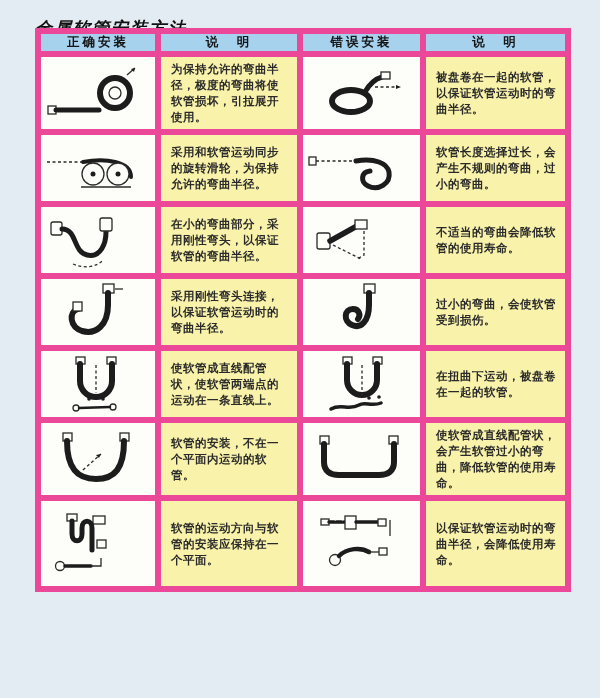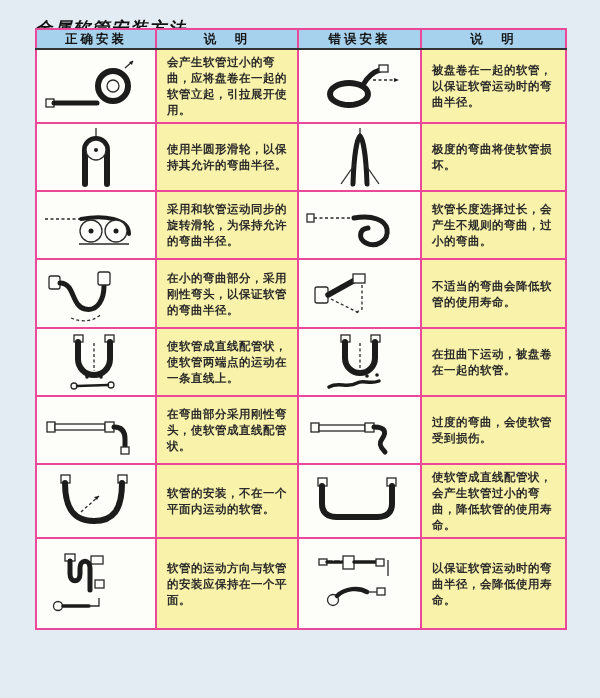--- a/index.html
+++ b/index.html
@@ -17,21 +17,21 @@
     font-size: 17px; letter-spacing: 2px; color: #111;
   }
   table.install-table {
     position: absolute; left: 35px; top: 28px;
     width: 530px; border-collapse: collapse;
     table-layout: fixed;
     border: 2px solid #333;
     background: #fdfdfa;
   }
   .install-table th, .install-table td {
-    border: 2px solid #ec4899;
+    border: 6px solid #ec4899;
   }
   .install-table th {
     background: #a6d2ee;
     height: 20px;
     font-size: 12.5px; font-weight: bold; color: #151515;
     letter-spacing: 3px; text-align: center;
     border-bottom: 2px solid #333;
   }
   td.img-cell {
     background: #fdfdfa;
@@ -84,60 +84,36 @@
           <svg class="ill" width="110" height="64" viewBox="0 0 110 64">
             <rect class="fit" x="5" y="45" width="8" height="8"></rect>
             <path class="hose" d="M13 49 H56" stroke-width="5"></path>
             <circle class="hose" cx="72" cy="32" r="15" stroke-width="6"></circle>
             <circle class="thin" cx="72" cy="32" r="6"></circle>
             <path class="thin" d="M84 14 l8 -7"></path>
               <path class="dot" d="M92 7 l-4 1 3 3 z"></path>
           </svg>
         </td>
         <td class="desc-cell">
-          <p>会产生软管过小的弯曲，应将盘卷在一起的软管立起，引拉展开使用。</p>
+          <p>为保持允许的弯曲半径，极度的弯曲将使软管损坏，引拉展开使用。</p>
         </td>
         <td class="img-cell">
           <svg class="ill" width="110" height="64" viewBox="0 0 110 64">
             <ellipse class="hose" cx="44" cy="40" rx="19" ry="11" stroke-width="6"></ellipse>
             <path class="hose" d="M58 31 C63 22 68 18 75 16" stroke-width="5"></path>
             <rect class="fit" x="74" y="11" width="9" height="7"></rect>
             <path class="dash" d="M68 26 h22"></path>
               <path class="dot" d="M94 26 l-5 -2 0 4 z"></path>
           </svg>
         </td>
         <td class="desc-cell">
           <p>被盘卷在一起的软管，以保证软管运动时的弯曲半径。</p>
         </td>
       </tr>
 
-      <tr style="height:68px">
-        <td class="img-cell">
-          <svg class="ill" width="110" height="62" viewBox="0 0 110 62">
-            <line class="thin" x1="55" y1="2" x2="55" y2="13"></line>
-            <path class="hose" d="M44 58 V24 A11 11 0 0 1 66 24 V58" stroke-width="6"></path>
-            <circle class="fit" cx="55" cy="24" r="10"></circle>
-            <circle class="dot" cx="55" cy="24" r="2"></circle>
-          </svg>
-        </td>
-        <td class="desc-cell">
-          <p>使用半圆形滑轮，以保持其允许的弯曲半径。</p>
-        </td>
-        <td class="img-cell">
-          <svg class="ill" width="110" height="62" viewBox="0 0 110 62">
-            <line class="thin" x1="55" y1="2" x2="55" y2="9"></line>
-            <path class="hose" d="M48 58 C49 28 52 13 55 10 C58 13 61 28 62 58" stroke-width="5"></path>
-            <path class="thin" d="M50 38 L36 58"></path>
-              <path class="thin" d="M60 38 L74 58"></path>
-          </svg>
-        </td>
-        <td class="desc-cell">
-          <p>极度的弯曲将使软管损坏。</p>
-        </td>
-      </tr>
 
       <tr style="height:68px">
         <td class="img-cell">
           <svg class="ill" width="110" height="62" viewBox="0 0 110 62">
             <path class="dash" d="M4 25 h36" stroke-width="4"></path>
             <path class="hose" d="M40 25 C62 21 88 24 88 40" stroke-width="4"></path>
             <circle class="fit" cx="50" cy="37" r="11"></circle>
             <circle class="fit" cx="75" cy="37" r="11"></circle>
             <circle class="dot" cx="50" cy="37" r="2.5"></circle>
               <circle class="dot" cx="75" cy="37" r="2.5"></circle>
@@ -178,20 +154,42 @@
             <rect class="fit" x="48" y="11" width="12" height="9"></rect>
             <path class="dash" d="M26 36 L54 50"></path>
             <path class="dash" d="M57 22 L57 46 L50 50"></path>
           </svg>
         </td>
         <td class="desc-cell">
           <p>不适当的弯曲会降低软管的使用寿命。</p>
         </td>
       </tr>
 
+      <tr style="height:68px">
+        <td class="img-cell">
+          <svg class="ill" width="110" height="62" viewBox="0 0 110 62">
+            <rect class="fit" x="60" y="3" width="11" height="9"></rect>
+            <path class="hose" d="M65 12 V24 C65 44 53 54 39 50 C27 46 25 31 35 28" stroke-width="6"></path>
+            <rect class="fit" x="30" y="21" width="9" height="9"></rect>
+            <path class="thin" d="M72 8 h8"></path>
+          </svg>
+        </td>
+        <td class="desc-cell">
+          <p>采用刚性弯头连接，以保证软管运动时的弯曲半径。</p>
+        </td>
+        <td class="img-cell">
+          <svg class="ill" width="110" height="62" viewBox="0 0 110 62">
+            <rect class="fit" x="57" y="3" width="11" height="9"></rect>
+            <path class="hose" d="M62 12 V24 C62 40 54 48 45 44 C36 40 37 28 46 28 C52 28 54 34 51 38" stroke-width="6"></path>
+          </svg>
+        </td>
+        <td class="desc-cell">
+          <p>过小的弯曲，会使软管受到损伤。</p>
+        </td>
+      </tr>
 
       <tr style="height:67px">
         <td class="img-cell">
           <svg class="ill" width="110" height="62" viewBox="0 0 110 62">
             <rect class="fit" x="33" y="4" width="9" height="7"></rect>
               <rect class="fit" x="64" y="4" width="9" height="7"></rect>
             <path class="hose" d="M37 11 V28 A16 16 0 0 0 69 28 V11" stroke-width="6"></path>
             <line class="dash" x1="53" y1="12" x2="53" y2="40"></line>
             <circle class="dot" cx="46" cy="46" r="1.8"></circle>
               <circle class="dot" cx="60" cy="46" r="1.8"></circle>
@@ -212,45 +210,20 @@
             <circle class="dot" cx="62" cy="45" r="1.8"></circle>
               <circle class="dot" cx="72" cy="44" r="1.8"></circle>
             <path class="hose" d="M24 56 C34 50 42 58 52 52 C58 48 64 54 74 50" stroke-width="3.5"></path>
           </svg>
         </td>
         <td class="desc-cell">
           <p>在扭曲下运动，被盘卷在一起的软管。</p>
         </td>
       </tr>
 
-      <tr style="height:68px">
-        <td class="img-cell">
-          <svg class="ill" width="110" height="62" viewBox="0 0 110 62">
-            <rect class="fit" x="6" y="23" width="8" height="10"></rect>
-            <rect class="fit" x="14" y="25" width="50" height="6"></rect>
-            <rect class="fit" x="64" y="23" width="9" height="10"></rect>
-            <path class="hose" d="M73 28 C81 28 84 33 84 40 V50" stroke-width="5"></path>
-            <rect class="fit" x="80" y="48" width="8" height="7"></rect>
-          </svg>
-        </td>
-        <td class="desc-cell">
-          <p>在弯曲部分采用刚性弯头，使软管成直线配管状。</p>
-        </td>
-        <td class="img-cell">
-          <svg class="ill" width="110" height="62" viewBox="0 0 110 62">
-            <rect class="fit" x="6" y="24" width="8" height="9"></rect>
-            <rect class="fit" x="14" y="26" width="46" height="6"></rect>
-            <rect class="fit" x="60" y="24" width="9" height="9"></rect>
-            <path class="hose" d="M69 28 C80 28 82 33 77 40 C73 45 76 49 80 53" stroke-width="5"></path>
-          </svg>
-        </td>
-        <td class="desc-cell">
-          <p>过度的弯曲，会使软管受到损伤。</p>
-        </td>
-      </tr>
 
       <tr style="height:68px">
         <td class="img-cell">
           <svg class="ill" width="110" height="62" viewBox="0 0 110 62">
             <rect class="fit" x="20" y="5" width="9" height="8"></rect>
               <rect class="fit" x="77" y="5" width="9" height="8"></rect>
             <path class="hose" d="M24 13 C24 40 34 51 53 51 C72 51 81 40 81 13" stroke-width="6"></path>
             <path class="dash" d="M40 42 L58 26"></path>
               <path class="dot" d="M58 26 l-5 1 3 3 z"></path>
           </svg>

